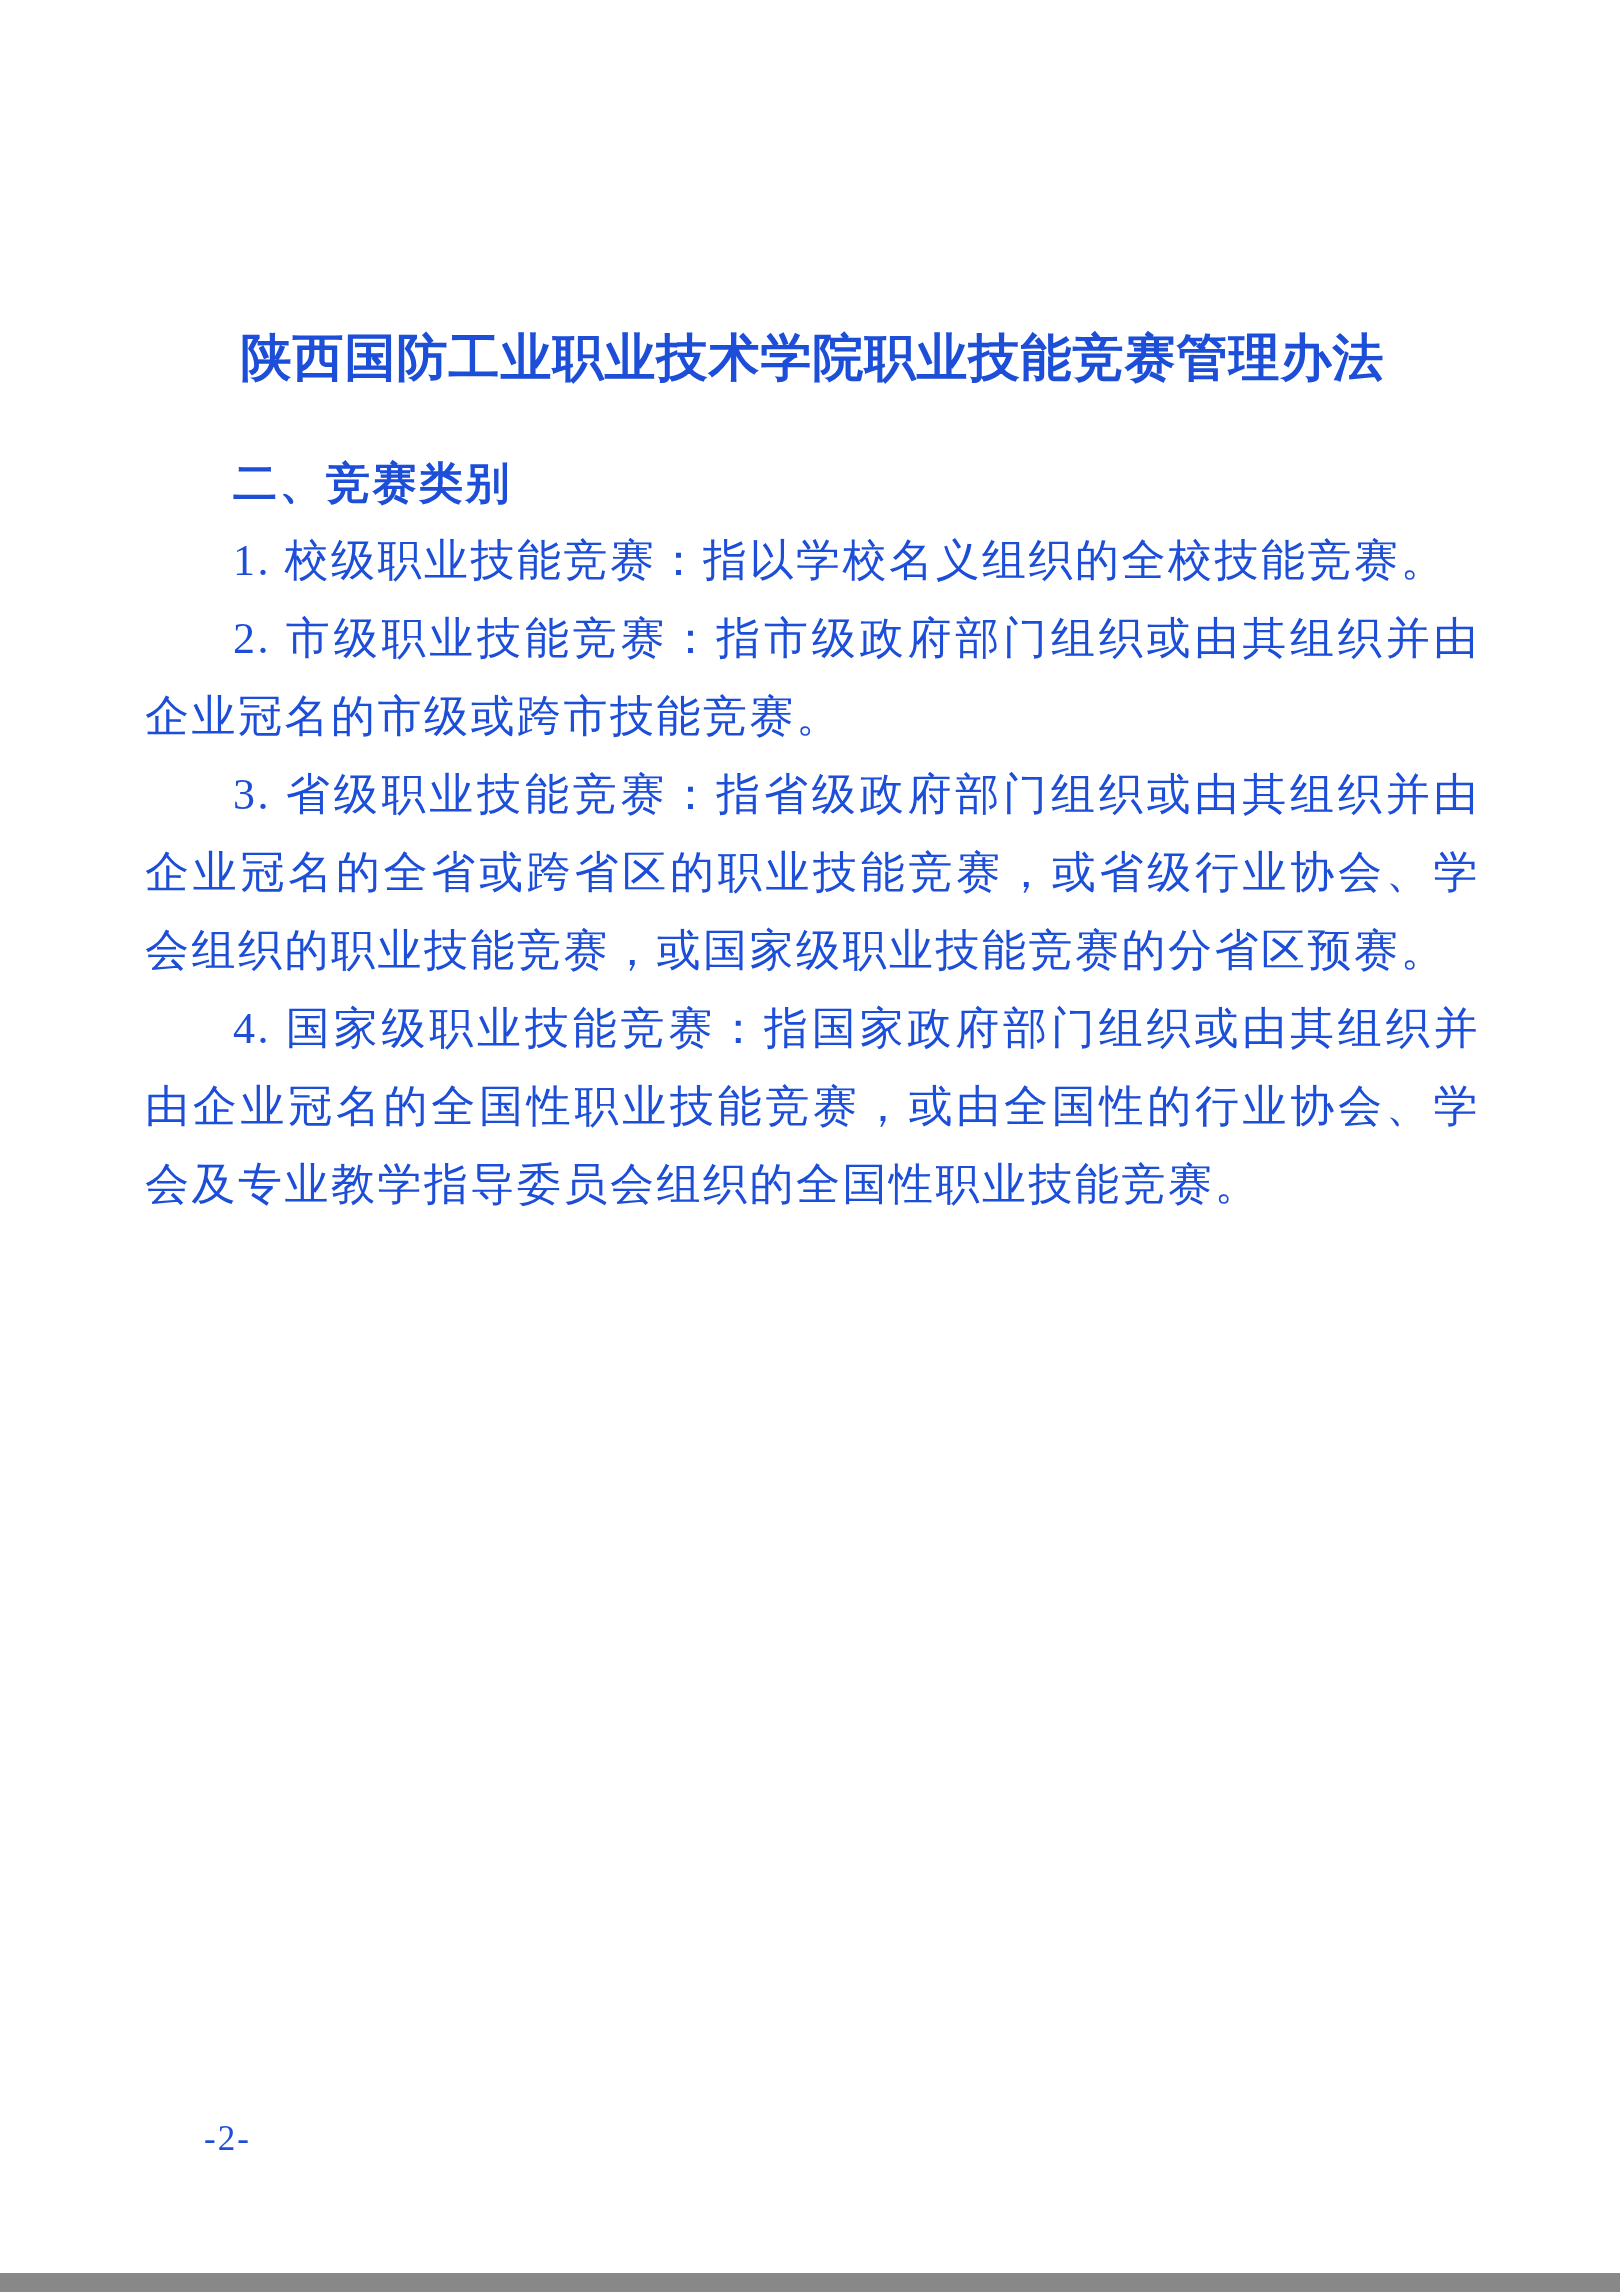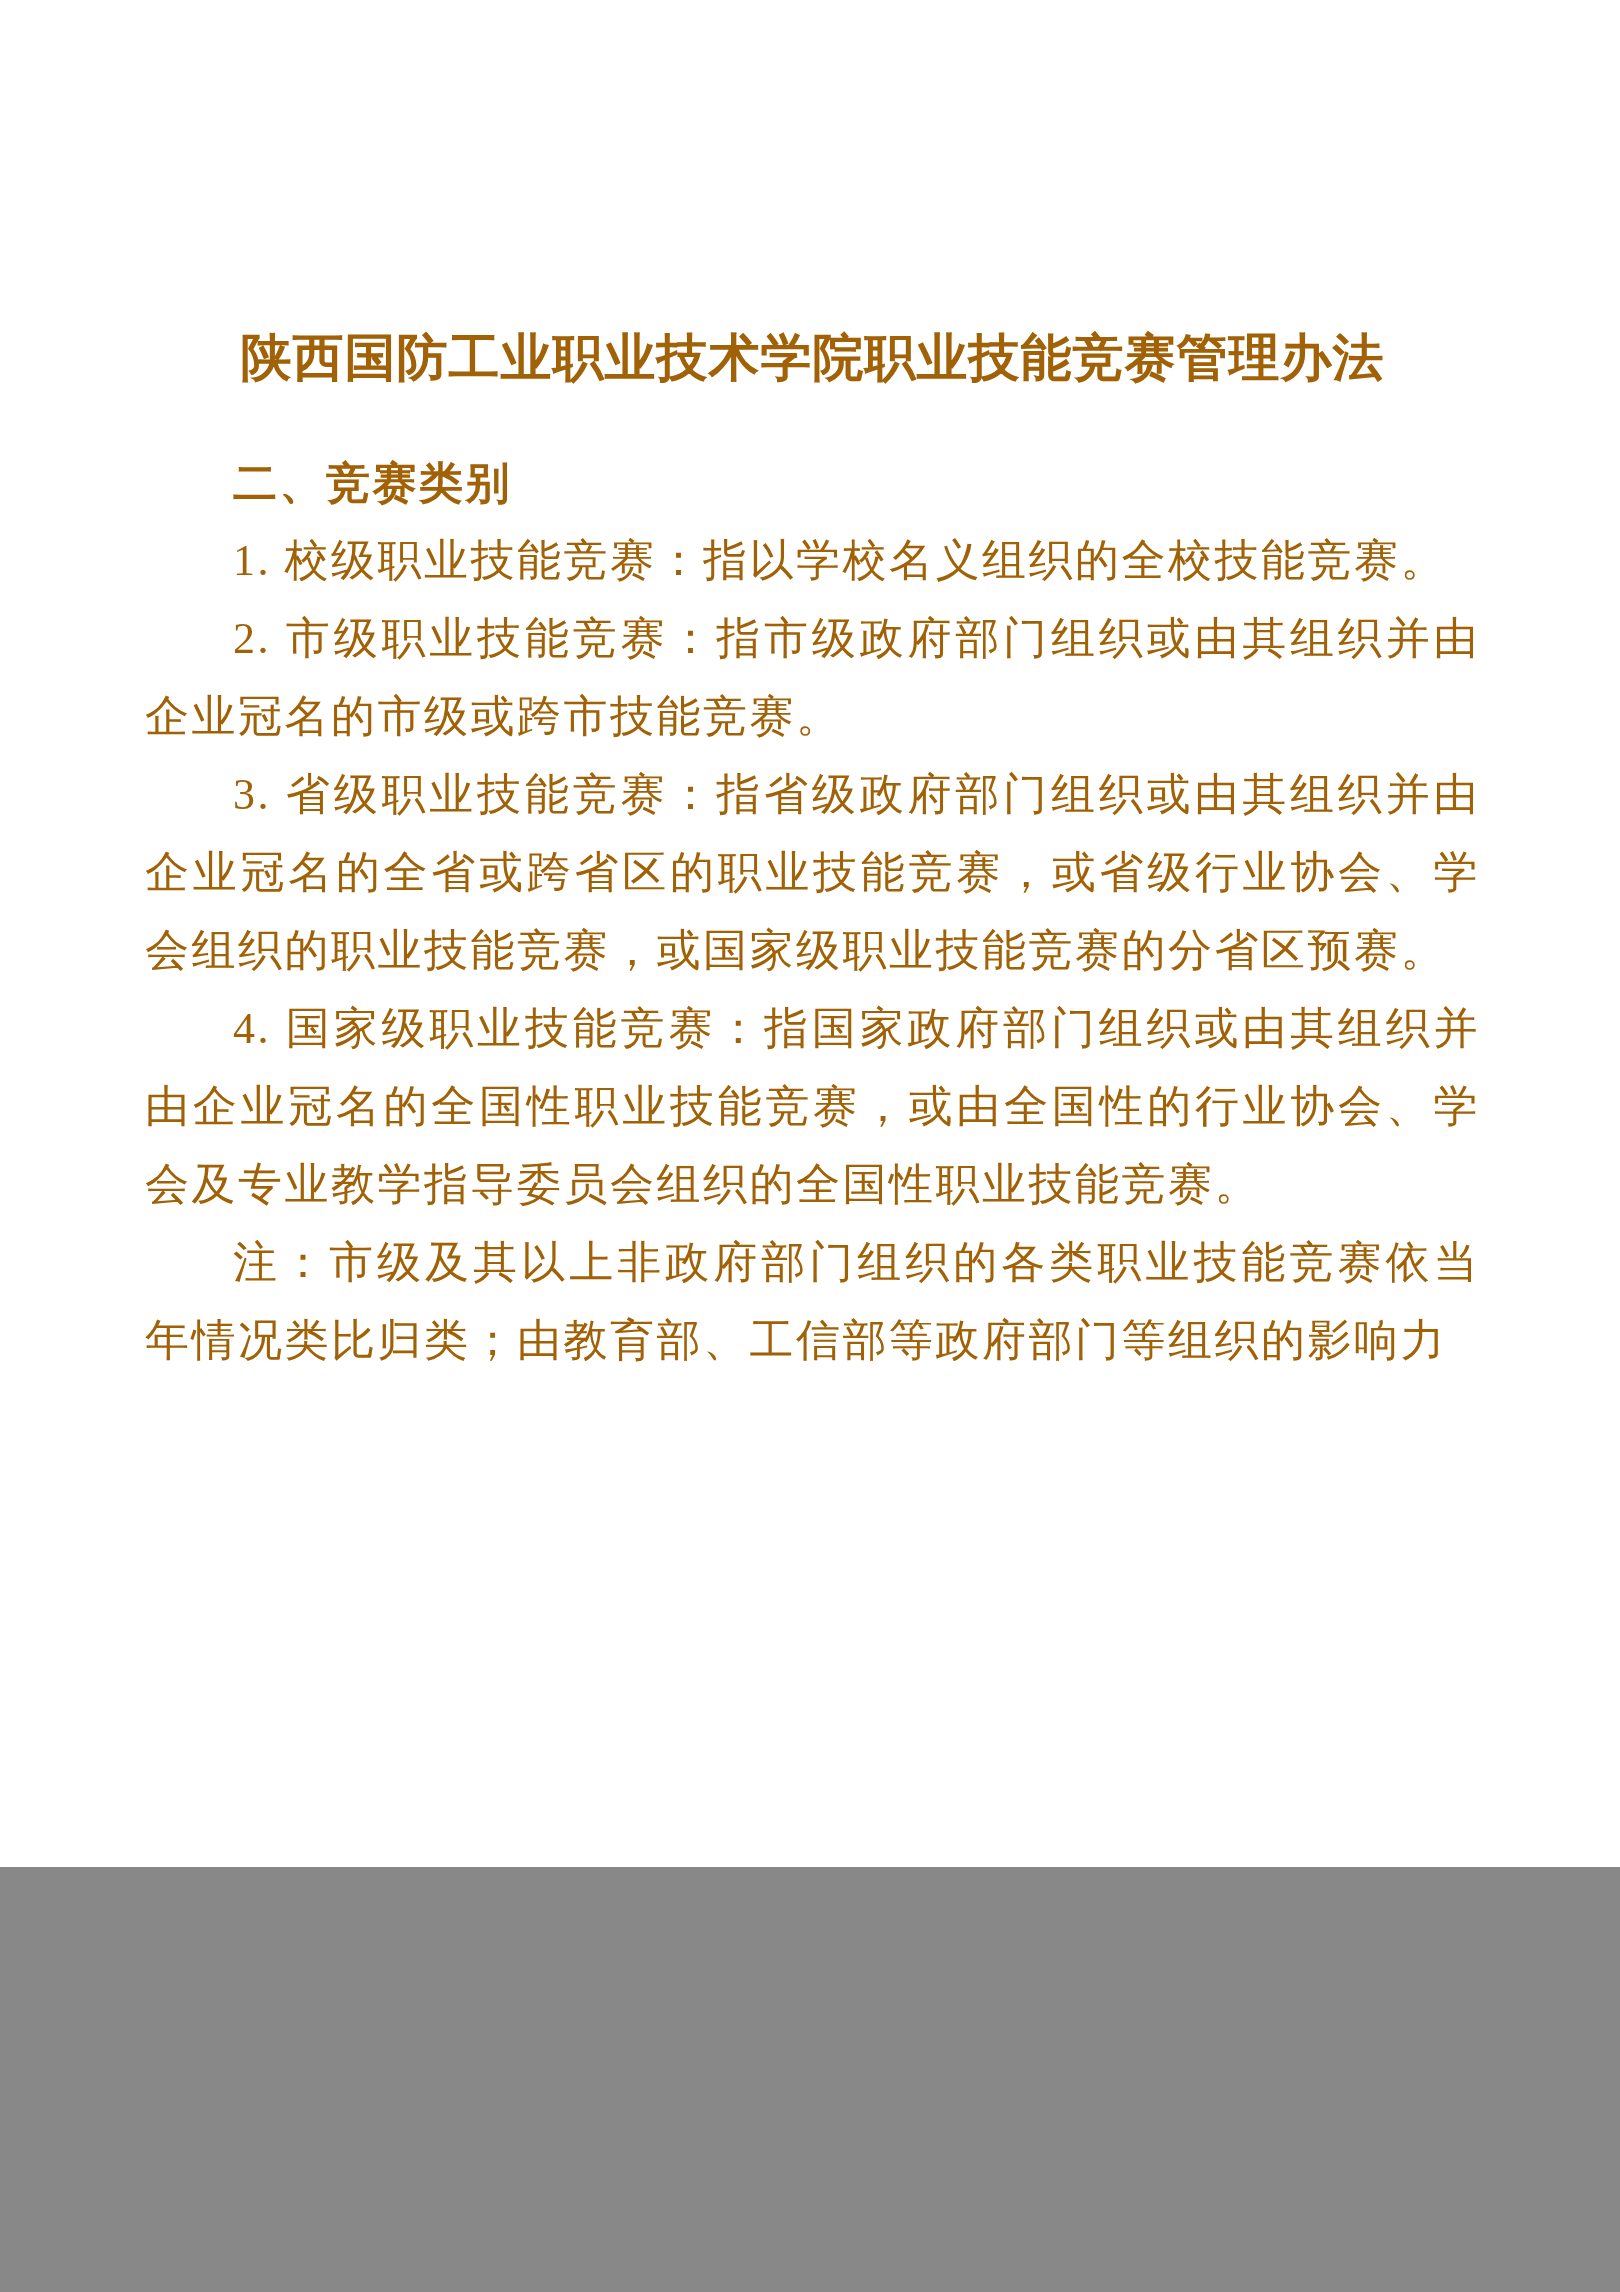--- a/index.html
+++ b/index.html
@@ -4,25 +4,25 @@
 <style>
   * { margin: 0; padding: 0; box-sizing: border-box; }
 
   html, body {
     background: #888;
   }
 
   .page {
     position: relative;
     width: 1620px;
-    height: 1867px;
+    height: 2273px;
     background: #ffffff;
     margin: 0 auto;
     overflow: hidden;
-    color: #a16207;
+    color: #1d4ed8;
   }
 
   .content {
     position: absolute;
     left: 145px;
     top: 319px;
     width: 1335px;
   }
 
   .doc-title {
@@ -80,19 +80,18 @@
 
 
     <p class="para">1. 校级职业技能竞赛：指以学校名义组织的全校技能竞赛。</p>
 
     <p class="para">2. 市级职业技能竞赛：指市级政府部门组织或由其组织并由企业冠名的市级或跨市技能竞赛。</p>
 
     <p class="para">3. 省级职业技能竞赛：指省级政府部门组织或由其组织并由企业冠名的全省或跨省区的职业技能竞赛，或省级行业协会、学会组织的职业技能竞赛，或国家级职业技能竞赛的分省区预赛。</p>
 
     <p class="para">4. 国家级职业技能竞赛：指国家政府部门组织或由其组织并由企业冠名的全国性职业技能竞赛，或由全国性的行业协会、学会及专业教学指导委员会组织的全国性职业技能竞赛。</p>
 
-    <p class="para">注：市级及其以上非政府部门组织的各类职业技能竞赛依当年情况类比归类；由教育部、工信部等政府部门等组织的影响力</p>
 
   </div>
 
   <div class="page-number">-2-</div>
 </div>
 
 
 </body></html>

